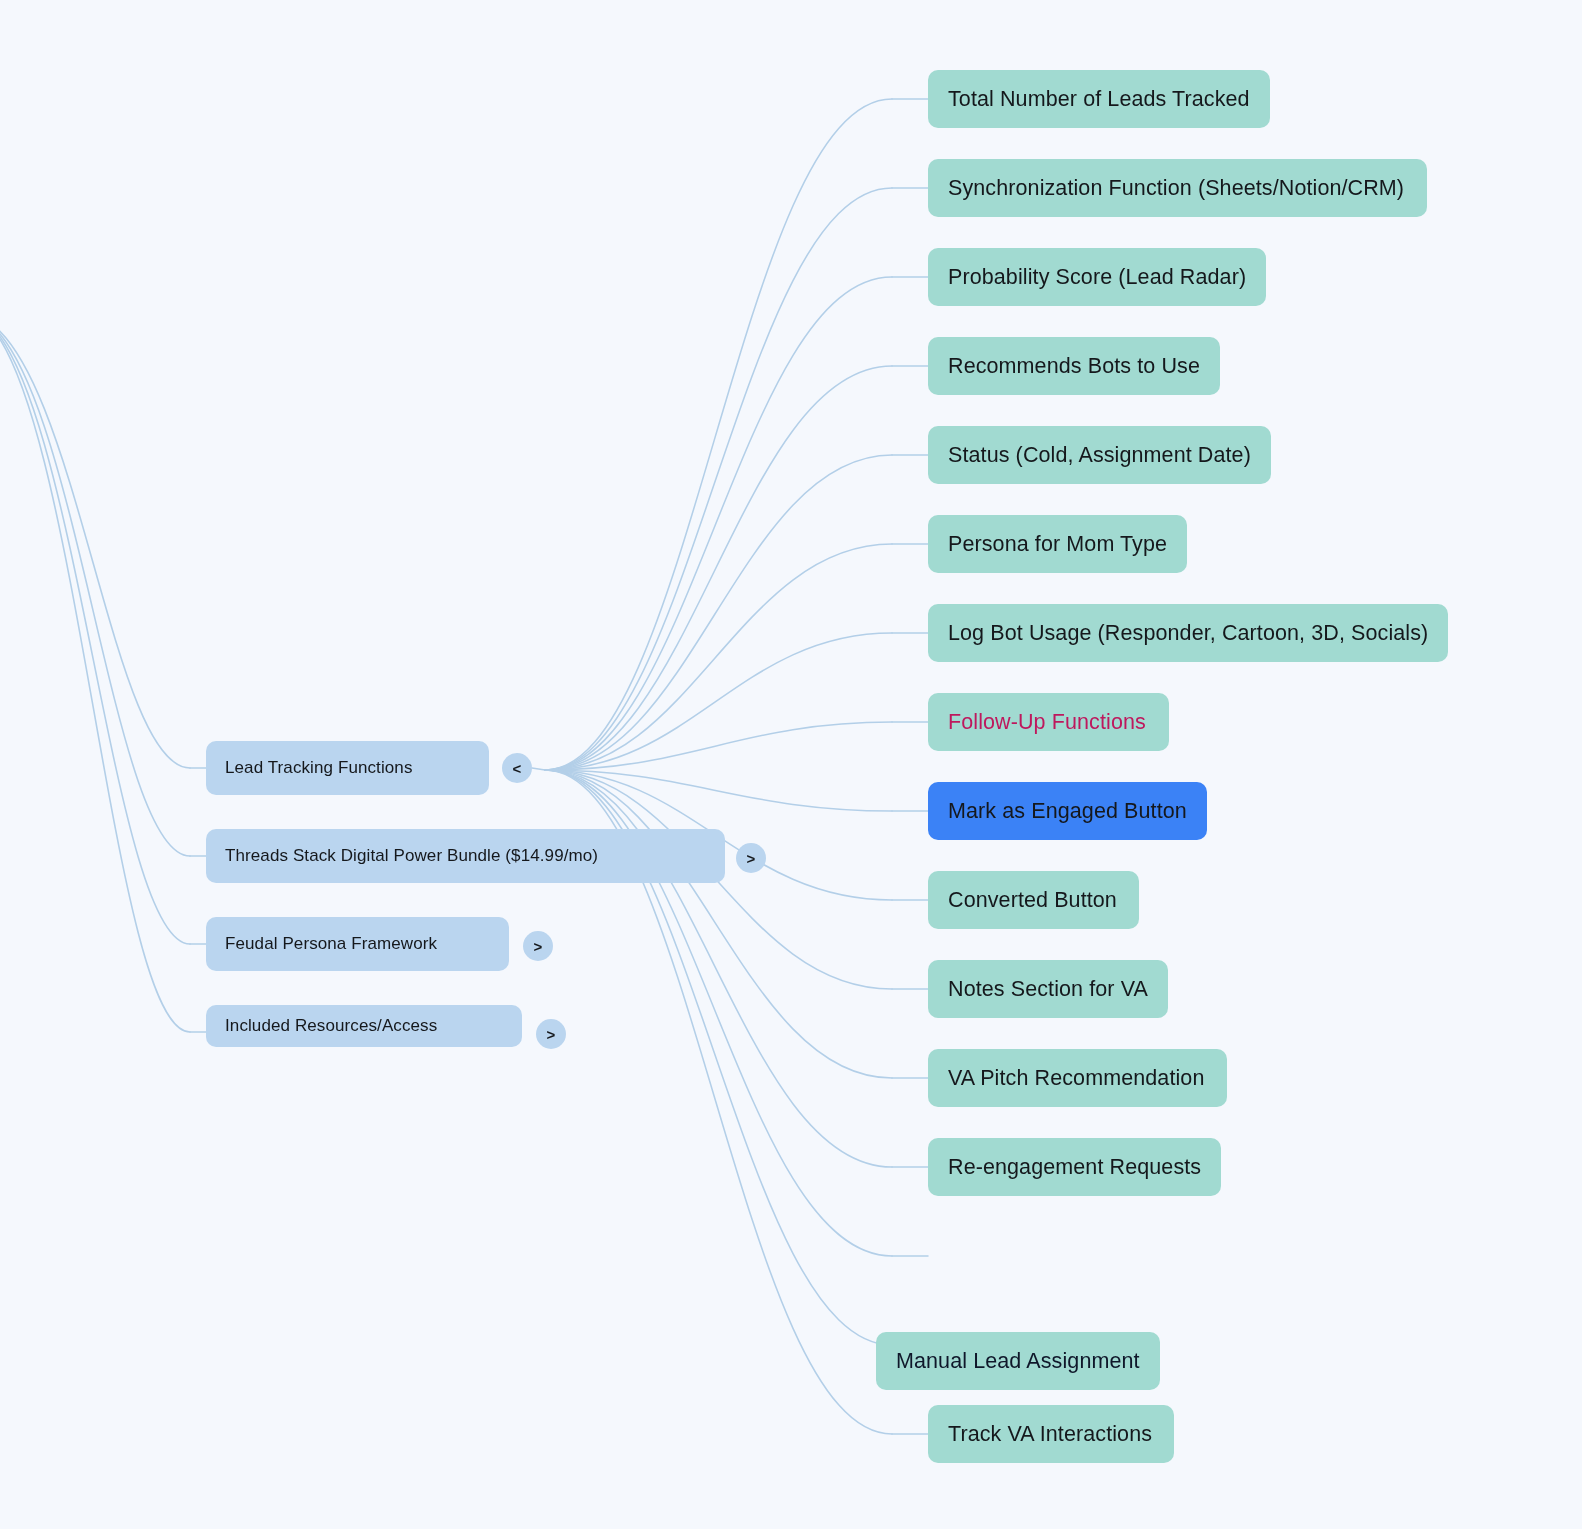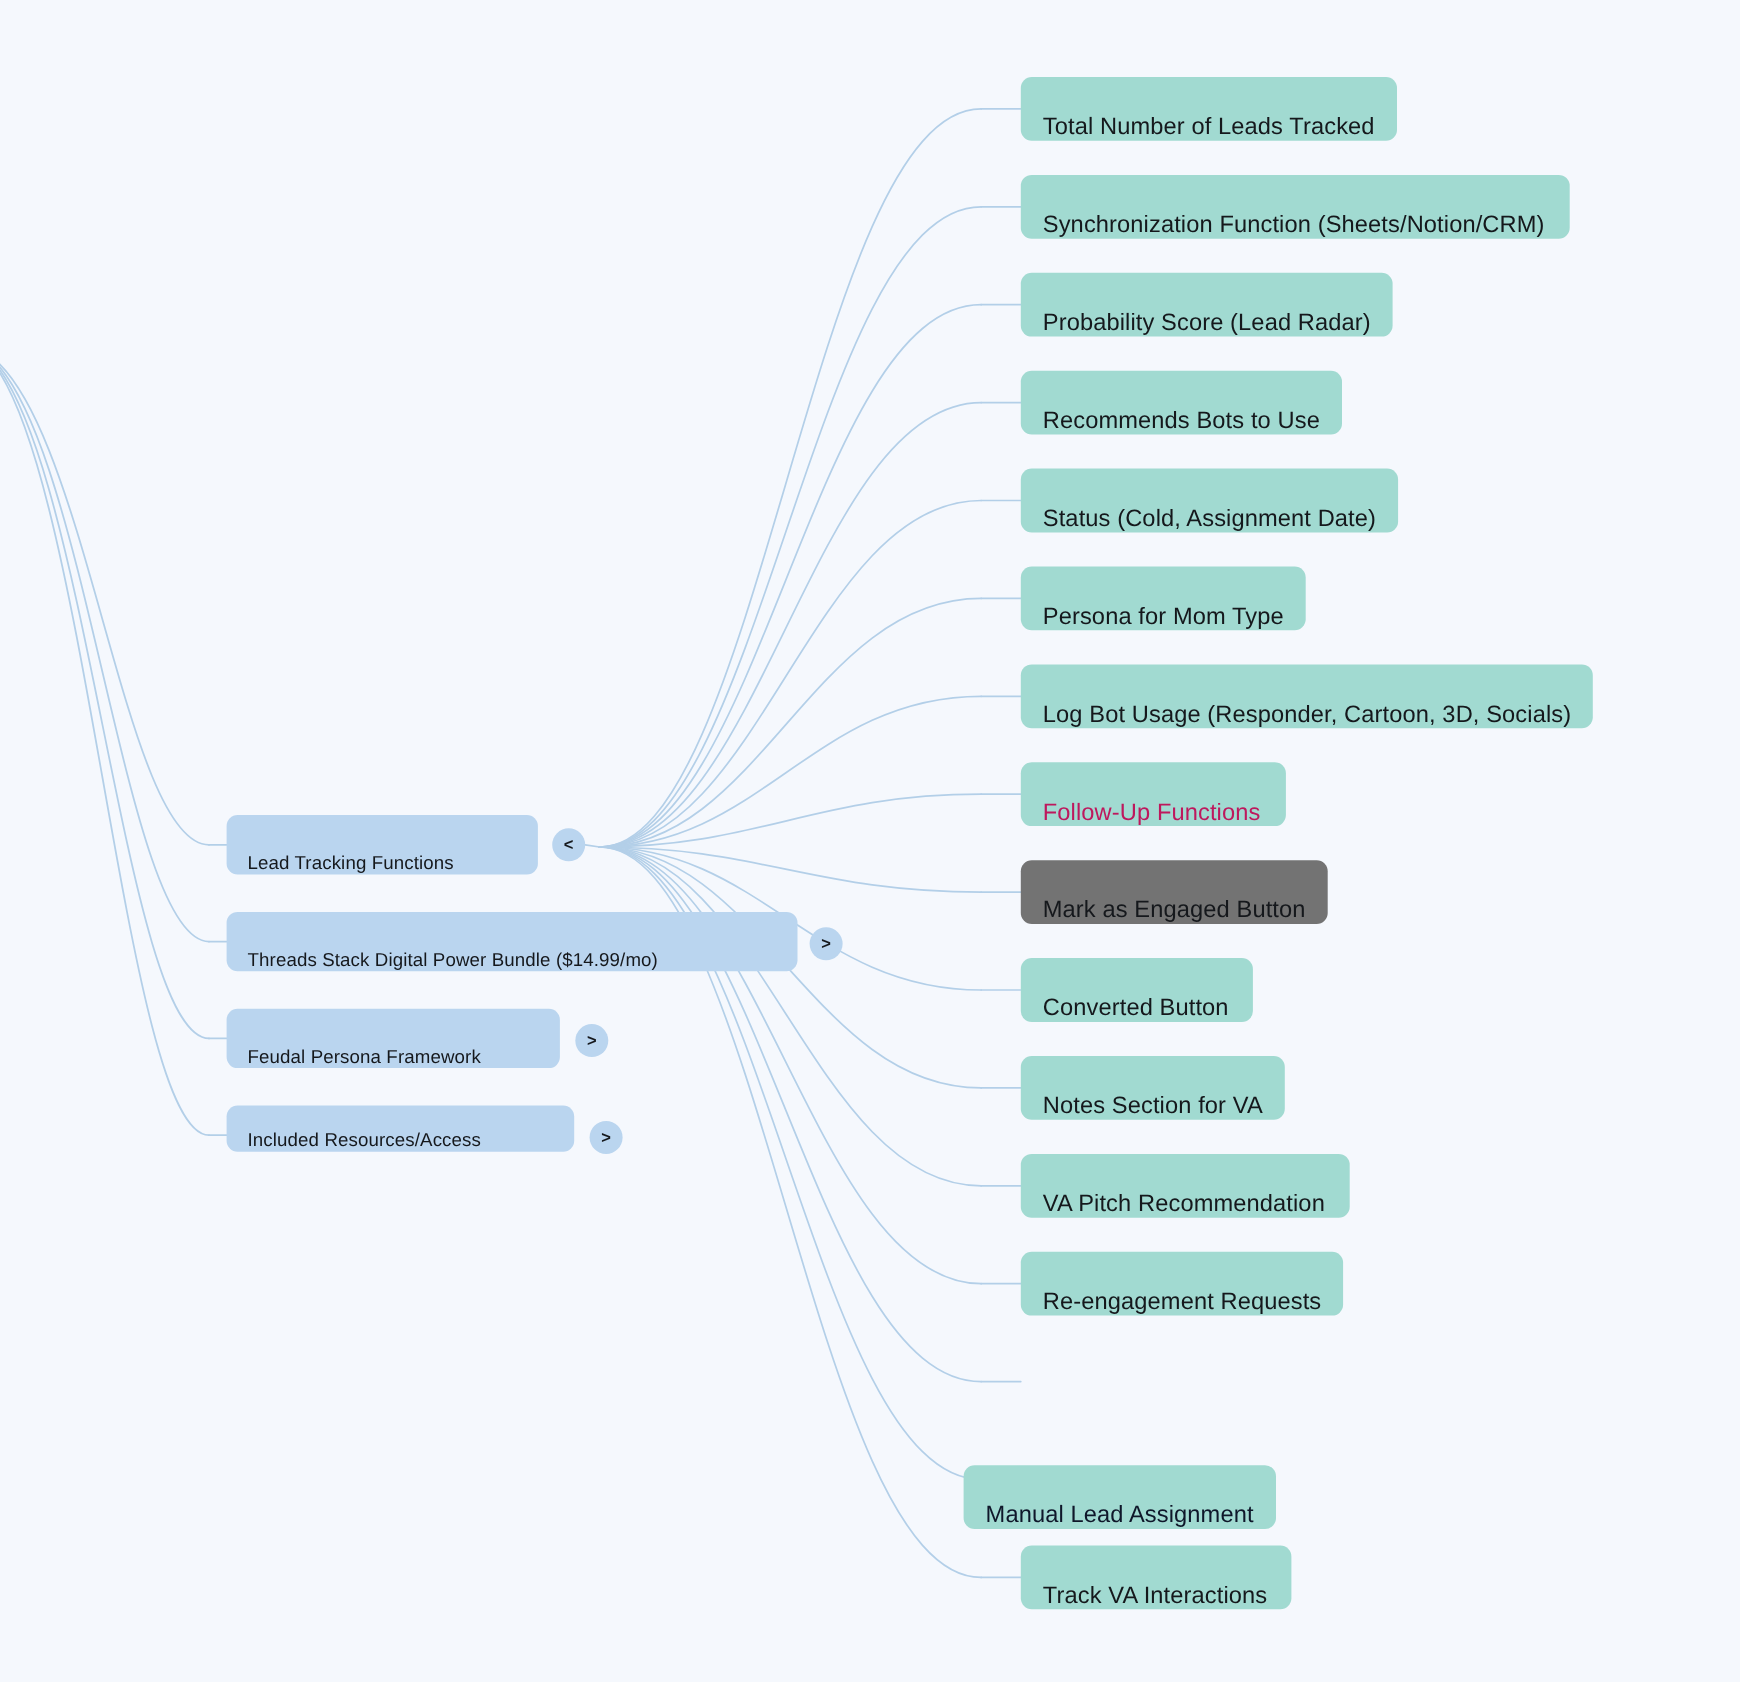--- a/index.html
+++ b/index.html
@@ -27,21 +27,21 @@
     left: 0;
     top: 0;
     width: 1582px;
     height: 1529px;
     pointer-events: none;
   }
   .node {
     position: absolute;
     box-sizing: border-box;
     display: flex;
-    align-items: flex-end;
+    align-items: center;
     border-radius: 9px;
     white-space: nowrap;
     color: #15181c;
     letter-spacing: 0.1px;
   }
   .node.branch {
     background: #bad5ef;
     height: 54px;
     font-size: 17px;
     padding: 0 19px;
@@ -160,21 +160,21 @@
     </div>
     <div class="node leaf" style="left: 928px; top: 426px; min-width: 341px; height: 58px; background: rgb(161, 218, 209); color: rgb(21, 24, 28);">
       <span>Status (Cold, Assignment Date)</span>
     </div>
     <div class="node leaf" style="left: 928px; top: 604px; min-width: 508px; height: 58px; background: rgb(161, 218, 209); color: rgb(21, 24, 28);">
       <span>Log Bot Usage (Responder, Cartoon, 3D, Socials)</span>
     </div>
     <div class="node leaf" style="left: 928px; top: 693px; min-width: 241px; height: 58px; background: rgb(161, 218, 209); color: #be185d;">
       <span>Follow-Up Functions</span>
     </div>
-    <div class="node leaf" style="left: 928px; top: 782px; min-width: 276px; height: 58px; background: #737373; color: rgb(21, 24, 28);">
+    <div class="node leaf" style="left: 928px; top: 782px; min-width: 276px; height: 58px; background: #3b82f6; color: rgb(21, 24, 28);">
       <span>Mark as Engaged Button</span>
     </div>
     <div class="node leaf" style="left: 928px; top: 871px; min-width: 211px; height: 58px; background: rgb(161, 218, 209); color: rgb(21, 24, 28);">
       <span>Converted Button</span>
     </div>
     <div class="node leaf" style="left: 928px; top: 960px; min-width: 240px; height: 58px; background: rgb(161, 218, 209); color: rgb(21, 24, 28);">
       <span>Notes Section for VA</span>
     </div>
     <div class="node leaf" style="left: 928px; top: 1049px; min-width: 299px; height: 58px; background: rgb(161, 218, 209); color: rgb(21, 24, 28);">
       <span>VA Pitch Recommendation</span>

